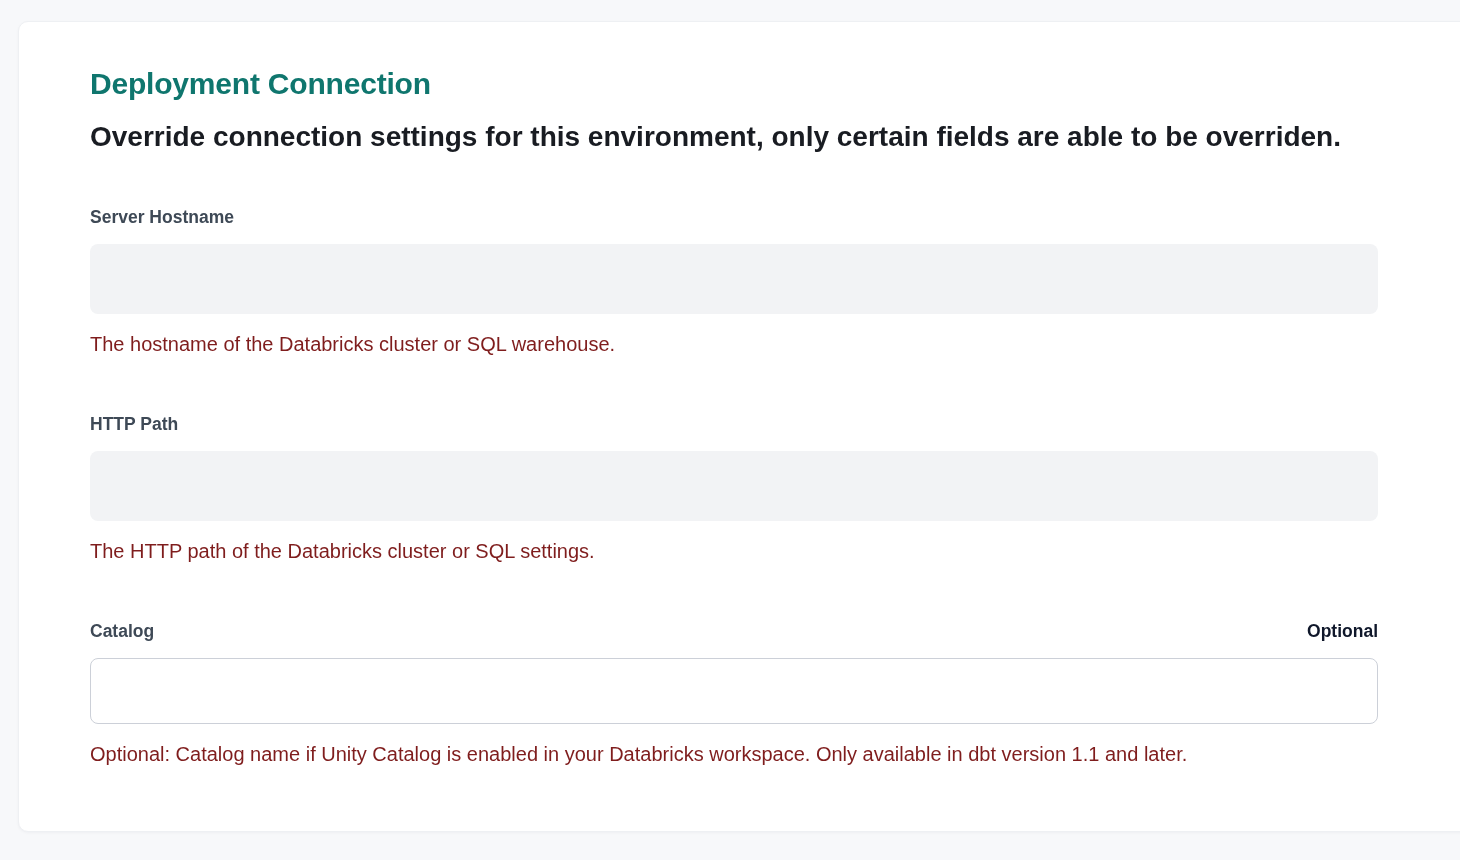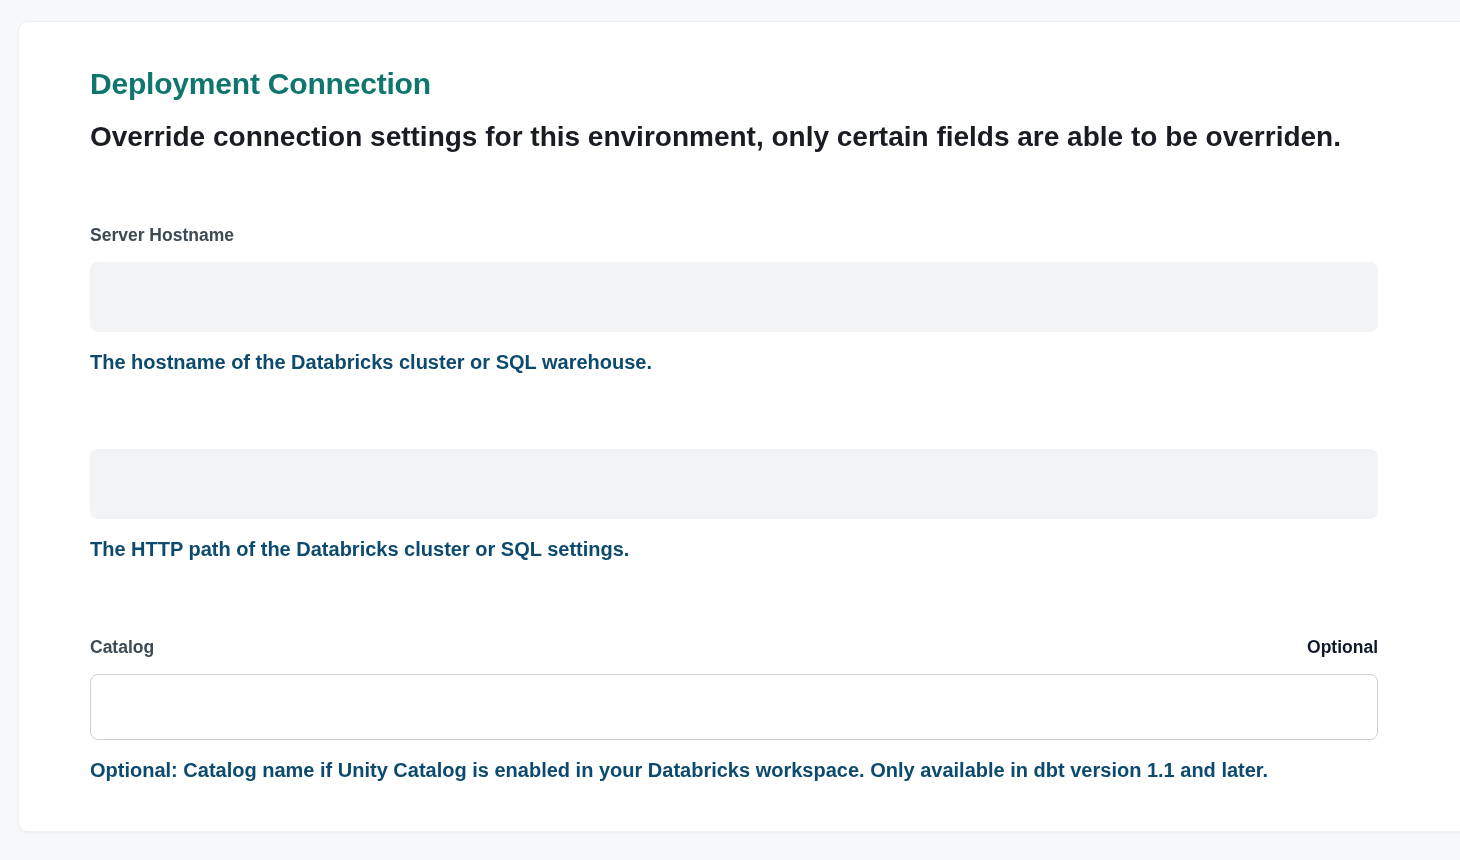--- a/index.html
+++ b/index.html
@@ -33,21 +33,21 @@
     letter-spacing: -0.2px;
   }
   p.subtitle {
     margin-top: 21px;
     font-size: 28px;
     line-height: 26px;
     font-weight: 700;
     color: #191c22;
   }
   .field {
-    margin-top: 74px;
+    margin-top: 56px;
     width: 1288px;
   }
   .label-row {
     display: flex;
     align-items: baseline;
     justify-content: space-between;
     margin-bottom: 16px;
   }
   .field-label {
     font-size: 17.5px;
@@ -79,22 +79,22 @@
   }
   input.input--editable {
     height: 66px;
     background: #ffffff;
     border: 1px solid #ccd0d8;
   }
   p.help {
     margin-top: 17px;
     font-size: 20px;
     line-height: 26px;
-    font-weight: 700;
-    color: #0c4a6e;
+    font-weight: 400;
+    color: #7f1d1d;
   }
 </style>
 </head>
 <body>
 
 <div class="page">
   <section class="card">
     <div class="content">
 
       <h1 class="title">Deployment Connection</h1>
@@ -103,20 +103,23 @@
 
       <div class="field">
         <div class="label-row">
           <span class="field-label">Server Hostname</span>
         </div>
         <input type="text" class="input input--readonly" disabled="" value="" style="">
         <p class="help">The hostname of the Databricks cluster or SQL warehouse.</p>
       </div>
 
       <div class="field">
+        <div class="label-row">
+          <span class="field-label">HTTP Path</span>
+        </div>
         <input type="text" class="input input--readonly" disabled="" value="" style="">
         <p class="help">The HTTP path of the Databricks cluster or SQL settings.</p>
       </div>
 
       <div class="field">
         <div class="label-row">
           <span class="field-label">Catalog</span>
           <span class="optional-tag">Optional</span>
         </div>
         <input type="text" class="input input--editable" value="" style="">

